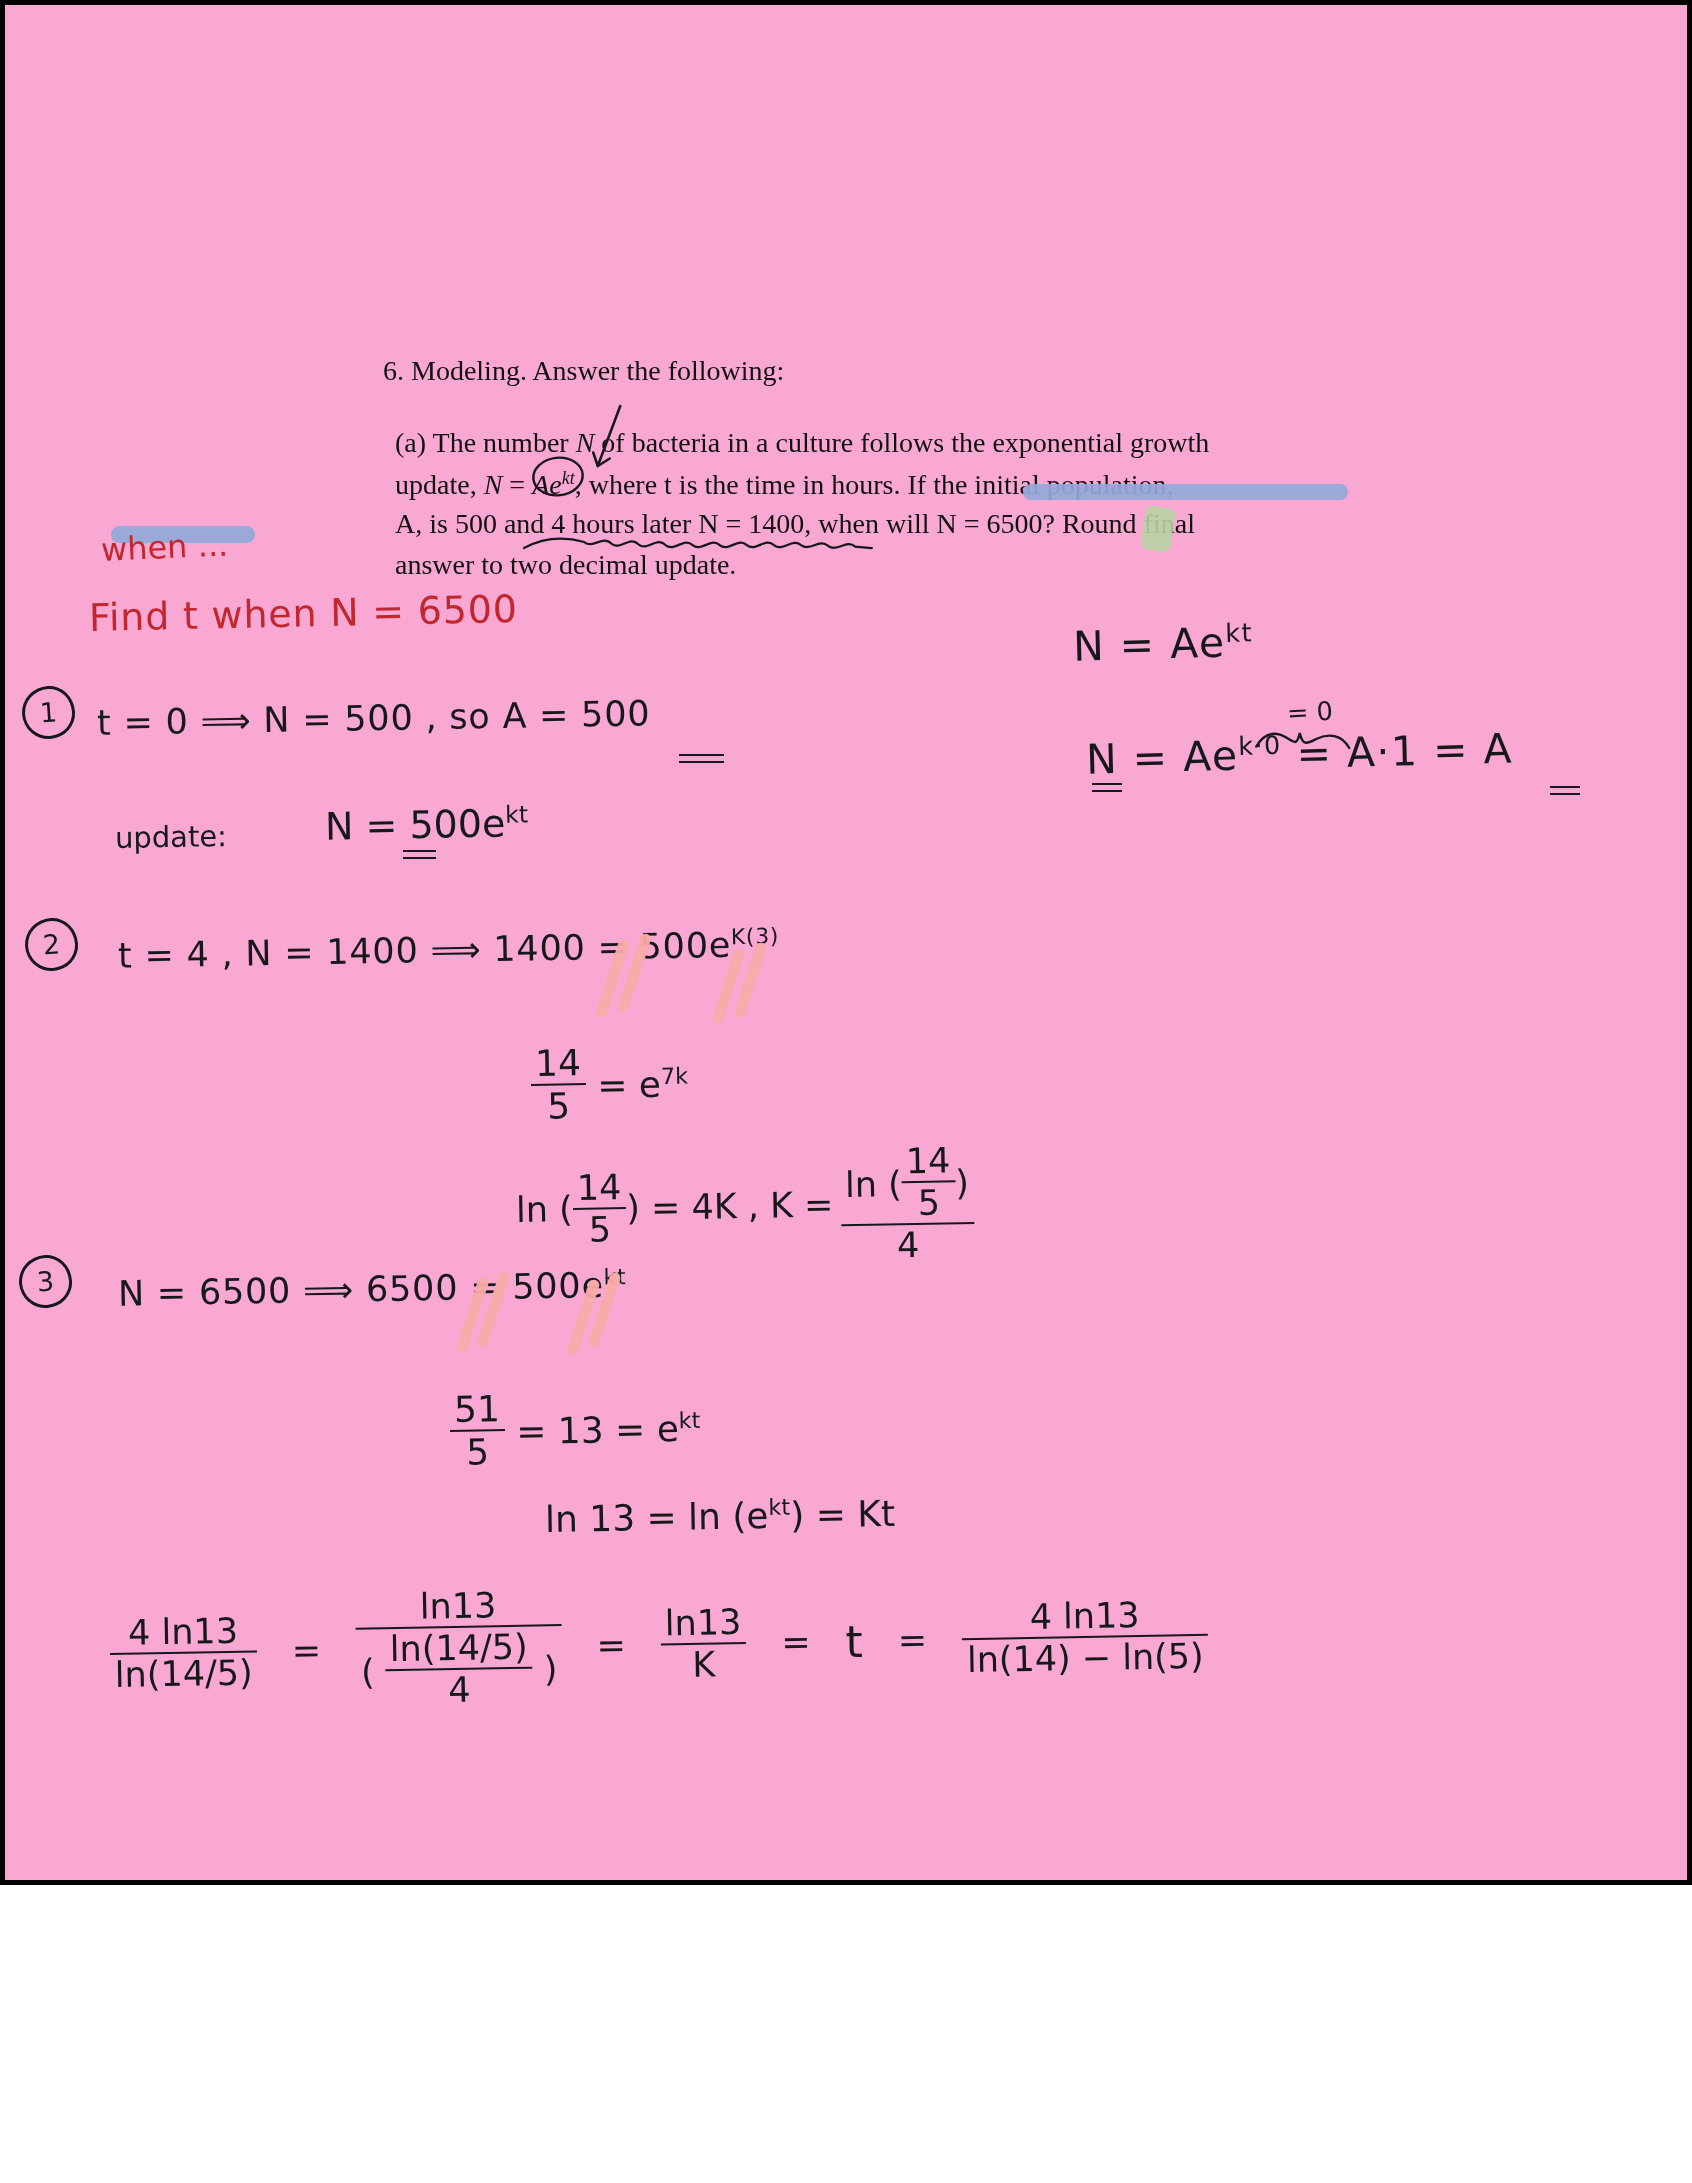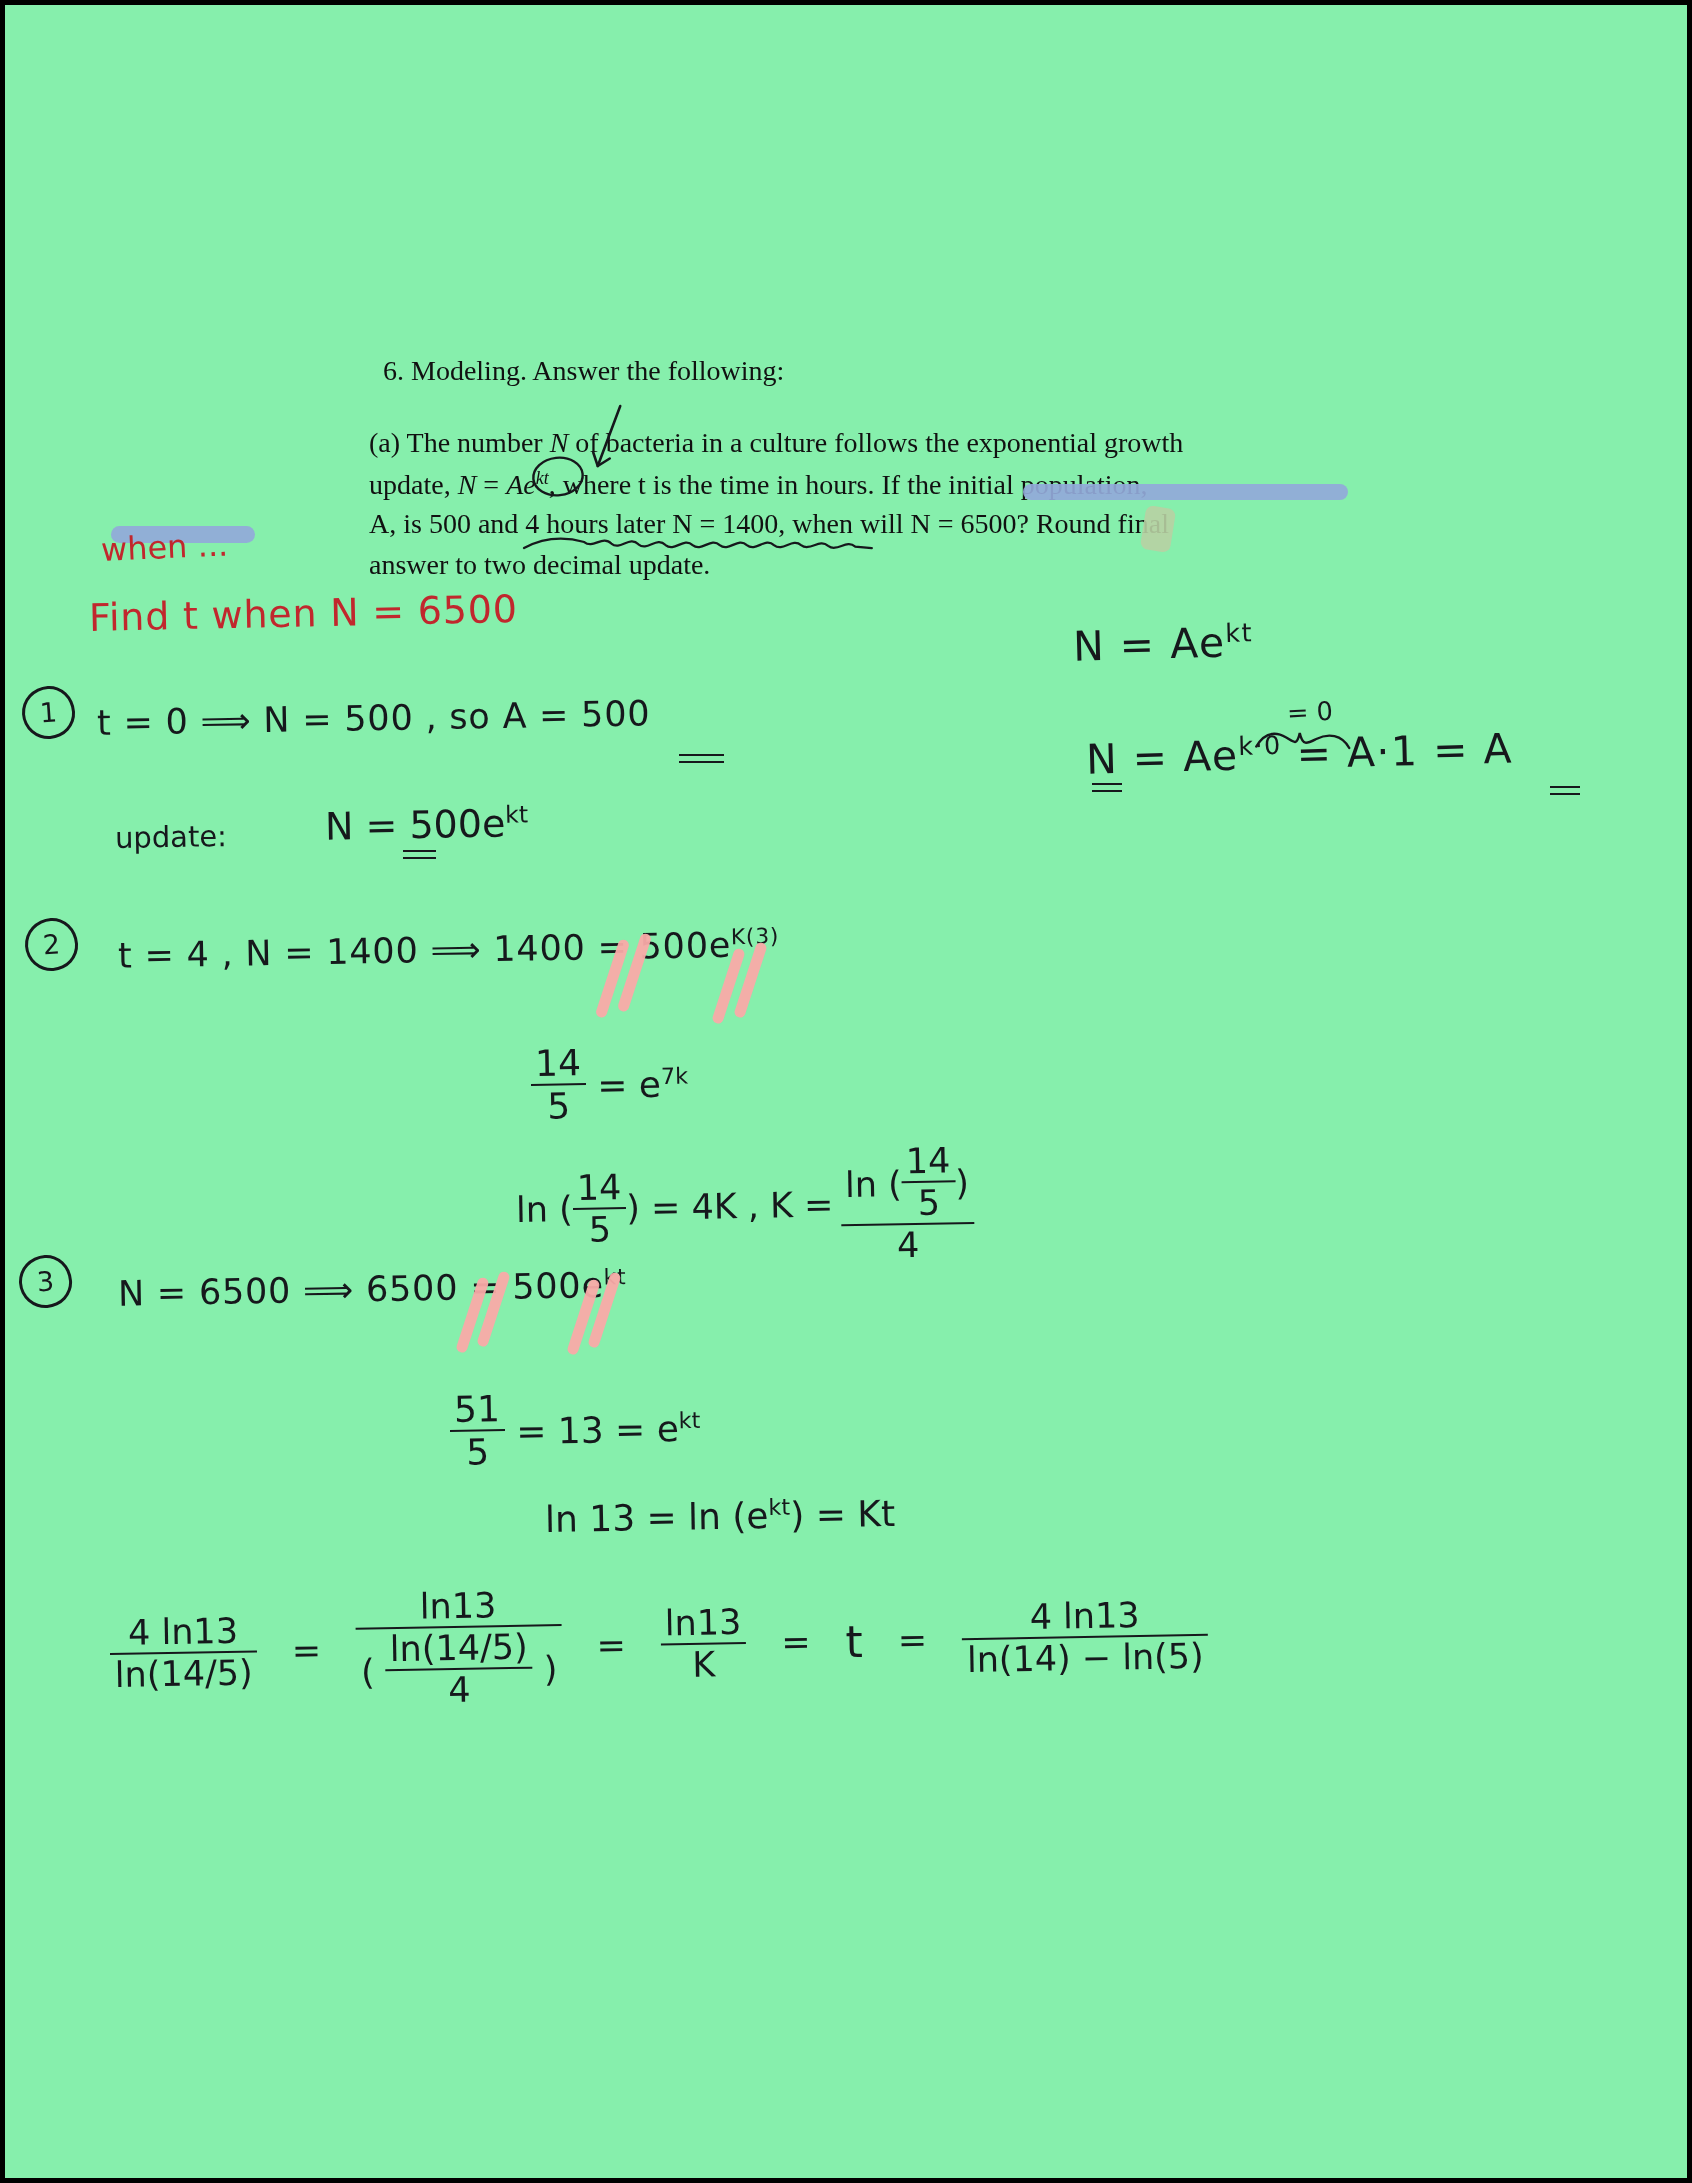--- a/index.html
+++ b/index.html
@@ -1,26 +1,26 @@
 <!DOCTYPE html>
 <html style="font-size:12px"><head>
 <meta charset="utf-8">
 <style>
   html,body{margin:0;padding:0;background:#ffffff;}
   body{width:1692px;height:2183px;position:relative;overflow:hidden;
        font-family:"Liberation Serif", serif;}
 
-  #page{position:absolute;left:0;top:0;width:1692px;height:2183px;
-        background:#86efac;border:5.3px solid #000;box-sizing:border-box;}
+  #page{position:absolute;left:0;top:0;width:1692px;height:1885px;
+        background:#f9a8d4;border:5.3px solid #000;box-sizing:border-box;}
 
   
   .printed{position:absolute;color:#111;font-family:"Liberation Serif", serif;
            white-space:nowrap;}
   #prob-heading{left:378px;top:350px;font-size:28px;}
-  .prob-line{left:364px;font-size:28px;}
+  .prob-line{left:390px;font-size:28px;}
   #pl1{top:422px;}
   #pl2{top:463px;}
   #pl3{top:503px;}
   #pl4{top:544px;}
 
   .it{font-style:italic;}
   .sup{font-size:18px;vertical-align:super;font-style:italic;}
 
   
   .hl{position:absolute;border-radius:10.5px;}

